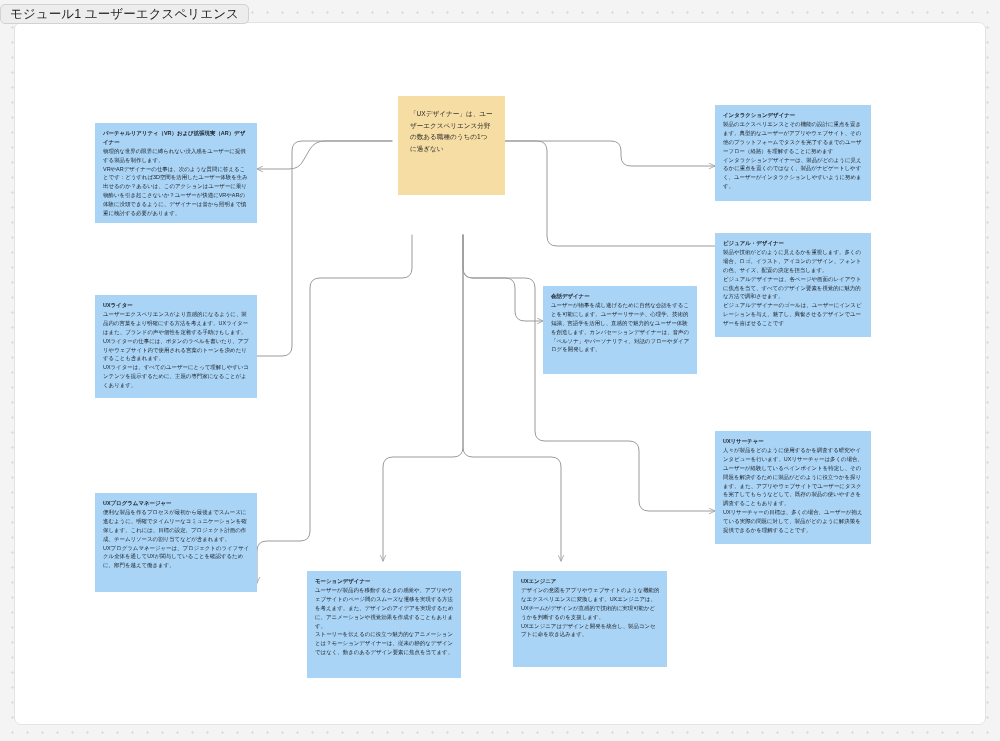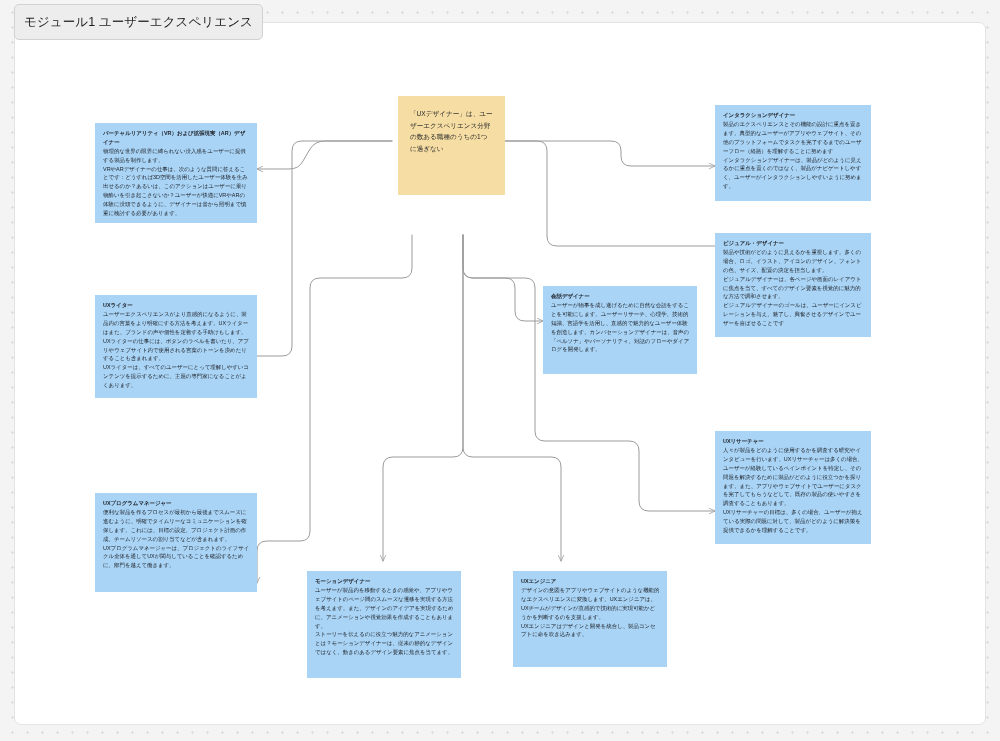--- a/index.html
+++ b/index.html
@@ -14,22 +14,22 @@
     position: relative;
     width: 1000px; height: 741px;
     background-color: #f4f4f4;
     background-image: radial-gradient(circle, #dddddd 1px, transparent 1.1px);
     background-size: 15px 15px;
     background-position: 5px 5px;
   }
   
   #title-chip {
     position: absolute;
-    left: 14px; top: 4px;
-    height: 36px;
+    left: 0; top: 4px;
+    height: 20px;
     padding: 0 9px;
     display: flex; align-items: center;
     background: #ededed;
     border: 1px solid #d2d2d2;
     border-radius: 5px;
     font-size: 12.5px;
     color: #1d1d1d;
     letter-spacing: 0.1px;
     white-space: nowrap;
     z-index: 30;

